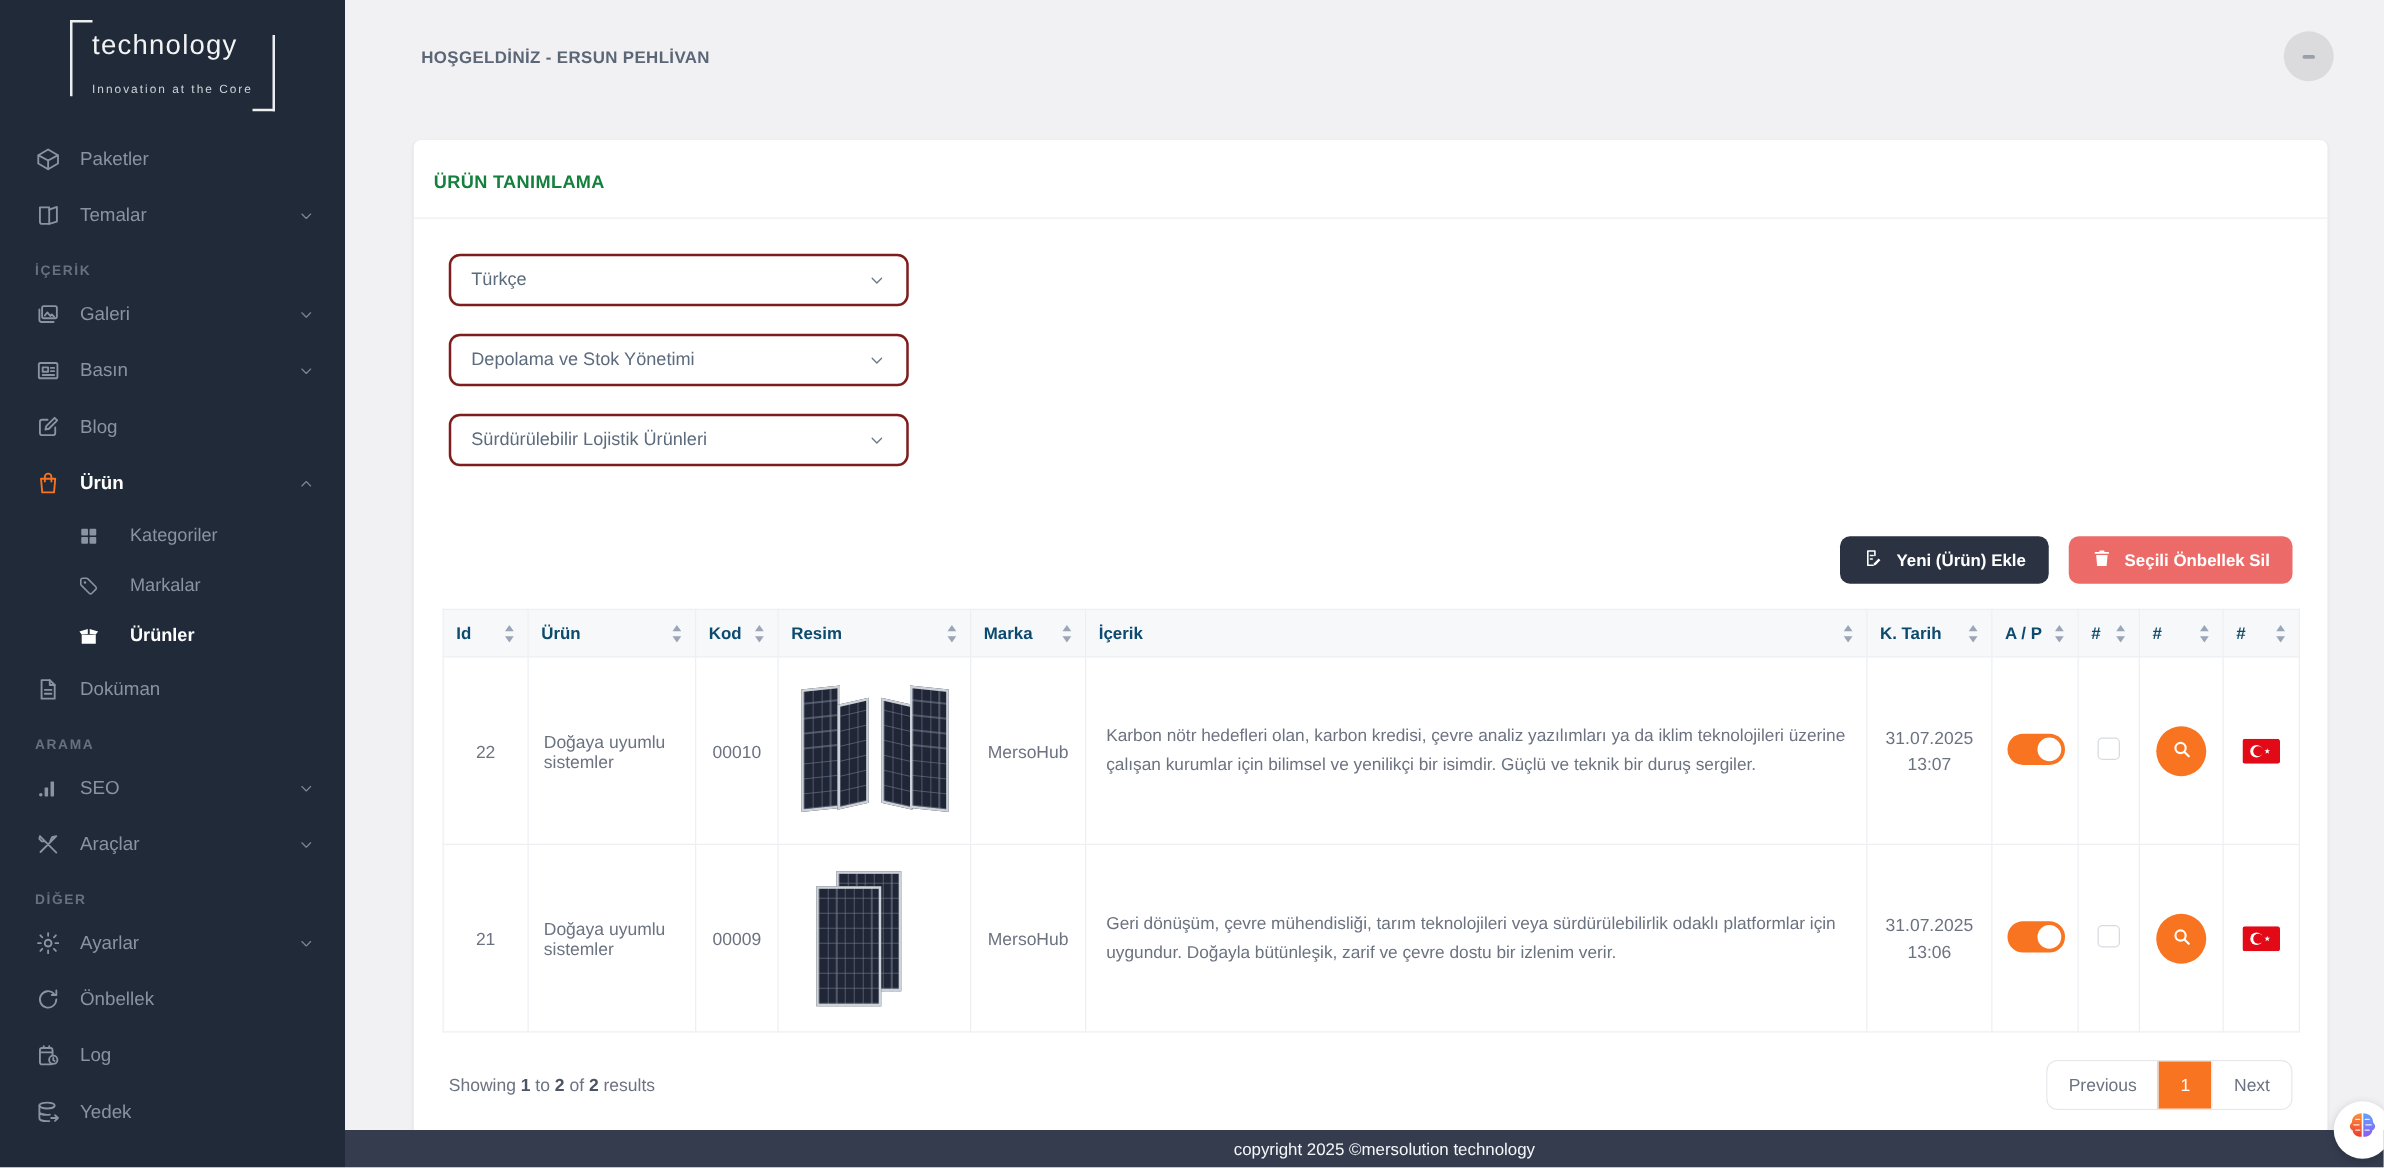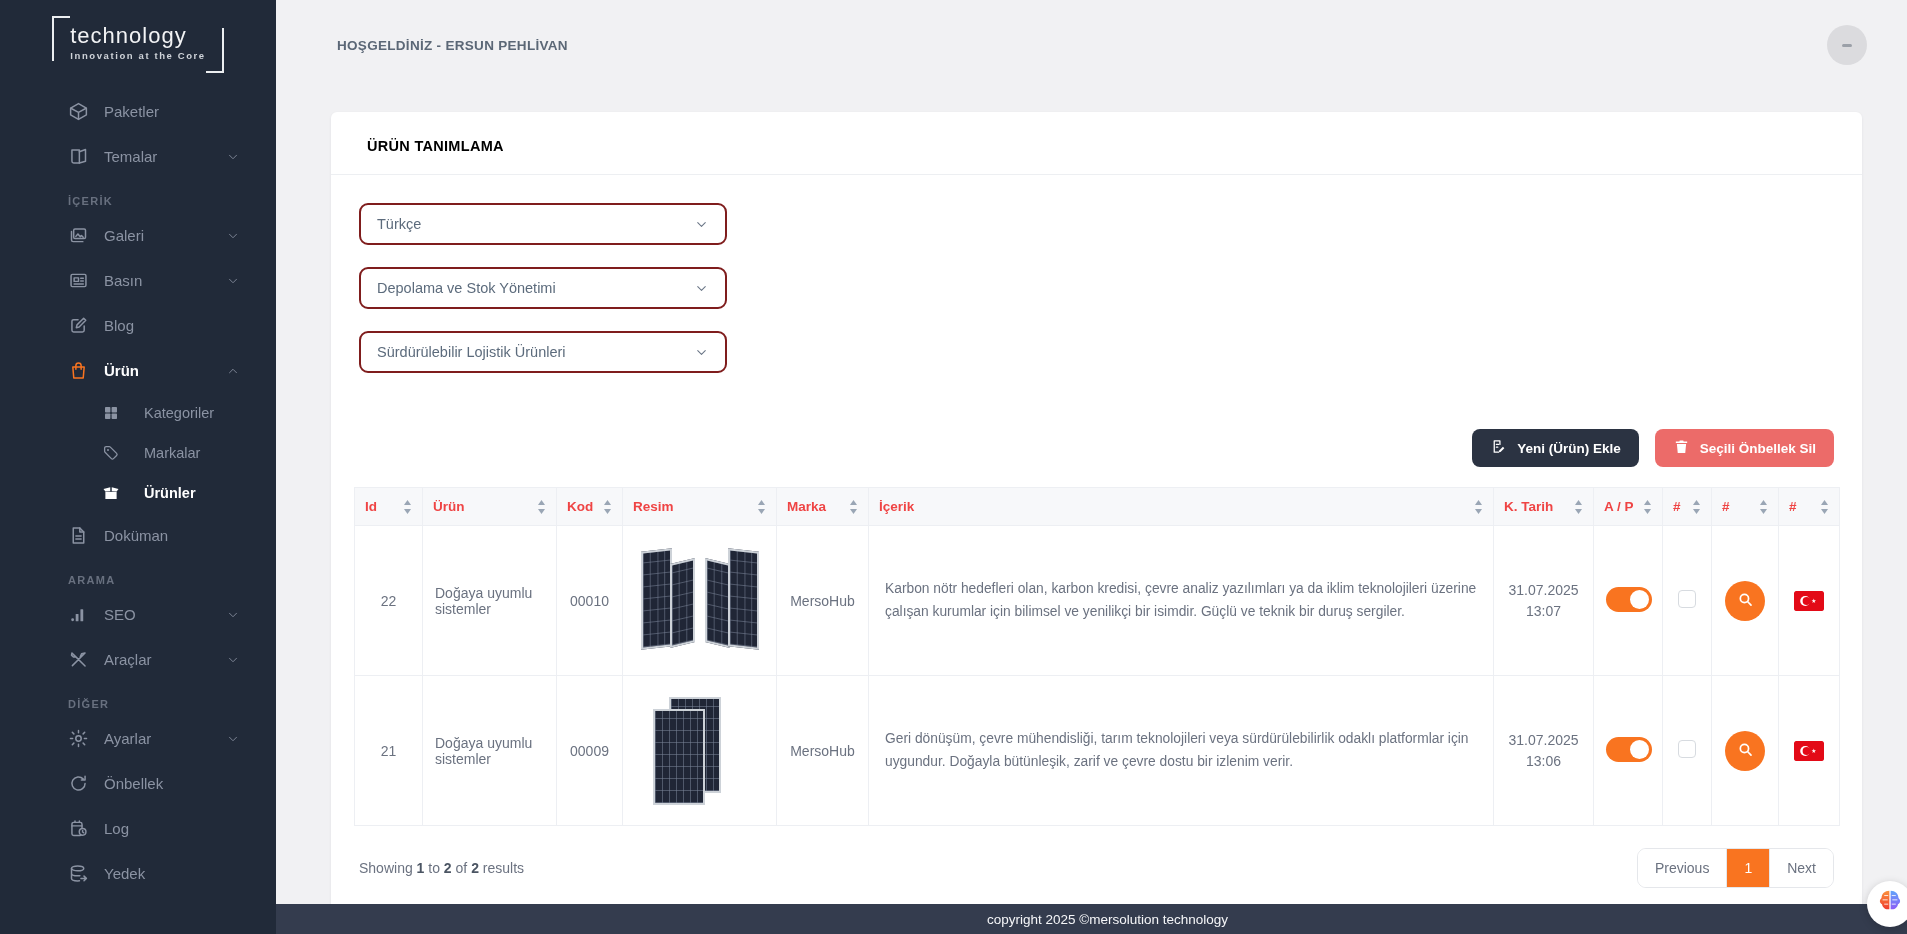--- a/index.html
+++ b/index.html
@@ -8,23 +8,23 @@
 
   
   .sidebar { width:276px; min-width:276px; height:100%; background:#212a39; overflow:hidden; }
   .logo { padding:16px 0 10px; display:flex; justify-content:center; }
   .logo-box { position:relative; padding:8px 18px 12px; }
   .logo-box::before { content:''; position:absolute; left:0; top:0; bottom:12px; width:16px;
     border-left:2.5px solid #eceef0; border-top:2.5px solid #eceef0; }
   .logo-box::after { content:''; position:absolute; right:0; top:12px; bottom:0; width:16px;
     border-right:2.5px solid #eceef0; border-bottom:2.5px solid #eceef0; }
   .logo-text { display:block; color:#f2f3f5; font-size:22px; letter-spacing:1px; font-weight:400; line-height:1.1; }
-  .logo-tag { display:block; color:#cfd3d9; font-size:9.5px; letter-spacing:1.6px; margin-top:2px; text-align:left;font-weight:bold; }
-
-  nav { padding:6px 12px 0;margin-left:28px; }
+  .logo-tag { display:block; color:#cfd3d9; font-size:9.5px; letter-spacing:1.6px; margin-top:18px; text-align:left; }
+
+  nav { padding:6px 0 0; }
   .nav-section { color:#68707f; font-size:11px; font-weight:bold; letter-spacing:1.3px; padding:16px 28px 6px; }
   .nav-item { display:flex; align-items:center; height:45px; padding:0 24px 0 28px; color:#8b93a3;
     font-size:15px; cursor:pointer; gap:15px; }
   .nav-item .nicon { width:21px; height:21px; flex:0 0 21px; display:flex; align-items:center; justify-content:center; }
   .nav-item .nicon svg { width:21px; height:21px; }
   .nav-item .nlabel { flex:1; }
   .nav-item .chev { width:14px; height:14px; color:#7c8494; }
   .nav-item .chev svg { width:14px; height:14px; }
   .nav-item.accent .nicon { color:#f97420; }
   .nav-item.accent .nlabel { color:#fdfdfe; font-weight:bold; }
@@ -37,41 +37,41 @@
   
   .main { flex:1; position:relative; height:100%; background:#f1f1f3; }
   .topbar { height:90px; display:flex; align-items:center; justify-content:space-between; padding:0 40px 0 61px; }
   .welcome { font-size:13.5px; font-weight:bold; color:#5b6776; letter-spacing:.3px; }
   .avatar { width:40px; height:40px; border-radius:50%; background:#dbdbde; border:none; cursor:pointer;
     display:flex; align-items:center; justify-content:center; }
   .avatar-dash { width:10px; height:3px; border-radius:2px; background:#9ba0a8; display:block; }
 
   .card { margin:5px 45px 0 55px; width:1531px; background:#ffffff; border-radius:6px;
     box-shadow:0 1px 3px rgba(20,30,50,.07); padding-bottom:10px; }
-  .card-title { font-size:14.5px; font-weight:bold; color:#000000; padding:26px 36px 20px; letter-spacing:.3px;margin-top:22px; }
+  .card-title { font-size:14.5px; font-weight:bold; color:#15803d; padding:26px 16px 20px; letter-spacing:.3px;margin-top:22px; }
   .card-divider { height:1px; background:#edeff2; }
 
   .filters { padding:28px 28px 6px; }
   .filter-select { display:flex; align-items:center; justify-content:space-between; width:368px; height:42px;
     border:2px solid #7f1d1d; border-radius:9px; background:#fff; padding:0 16px; margin-bottom:22px;
     font-size:14.5px; color:#5c6b7c; cursor:pointer; font-family:inherit; }
   .filter-select .chev { width:15px; height:15px; color:#6b7687; }
   .filter-select .chev svg { width:15px; height:15px; }
 
   .actions { display:flex; justify-content:flex-end; gap:16px; padding:28px 28px 0; }
   .btn { display:flex; align-items:center; gap:10px; height:38px; padding:0 18px; border:none; border-radius:8px;
     color:#fff; font-size:13.5px; font-weight:bold; cursor:pointer; font-family:inherit; }
   .btn svg { width:17px; height:17px; }
   .btn-dark { background:#2b3342; }
   .btn-danger { background:#ec6b69; }
 
   .table-wrap { padding:20px 23px 0; }
   table { width:100%; border-collapse:collapse; table-layout:fixed; }
   th, td { border:1px solid #edeff3; }
-  thead th { background:#f7f8fa; height:38px; font-size:13.5px; font-weight:bold; color:#ef4444; padding:0 10px; }
+  thead th { background:#f7f8fa; height:38px; font-size:13.5px; font-weight:bold; color:#0c4a6e; padding:0 10px; }
   .th-inner { display:flex; align-items:center; justify-content:space-between; gap:6px; }
   .sort { width:9px; height:14px; color:#9aa6b5; flex:0 0 9px; }
   .sort svg { width:9px; height:14px; }
   tbody td { height:150px; font-size:14px; color:#6b7280; padding:8px 12px; text-align:center; vertical-align:middle; background:#fff; }
   td.al { text-align:left; }
   td.content-cell { padding:10px 16px; font-size:13.8px; line-height:1.65; vertical-align:middle; }
   .date-cell div { line-height:1.5; }
 
   
   .toggle { width:46px; height:25px; border-radius:999px; background:#f97420; position:relative; display:inline-block; cursor:pointer; }

